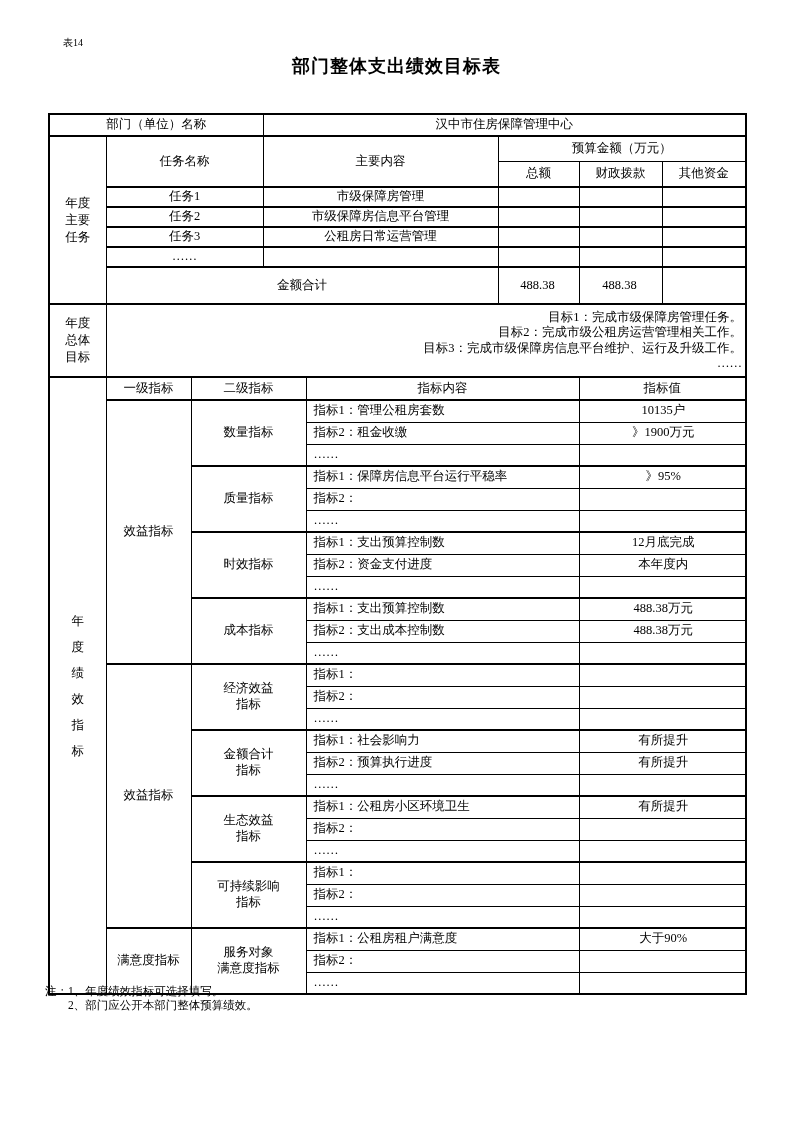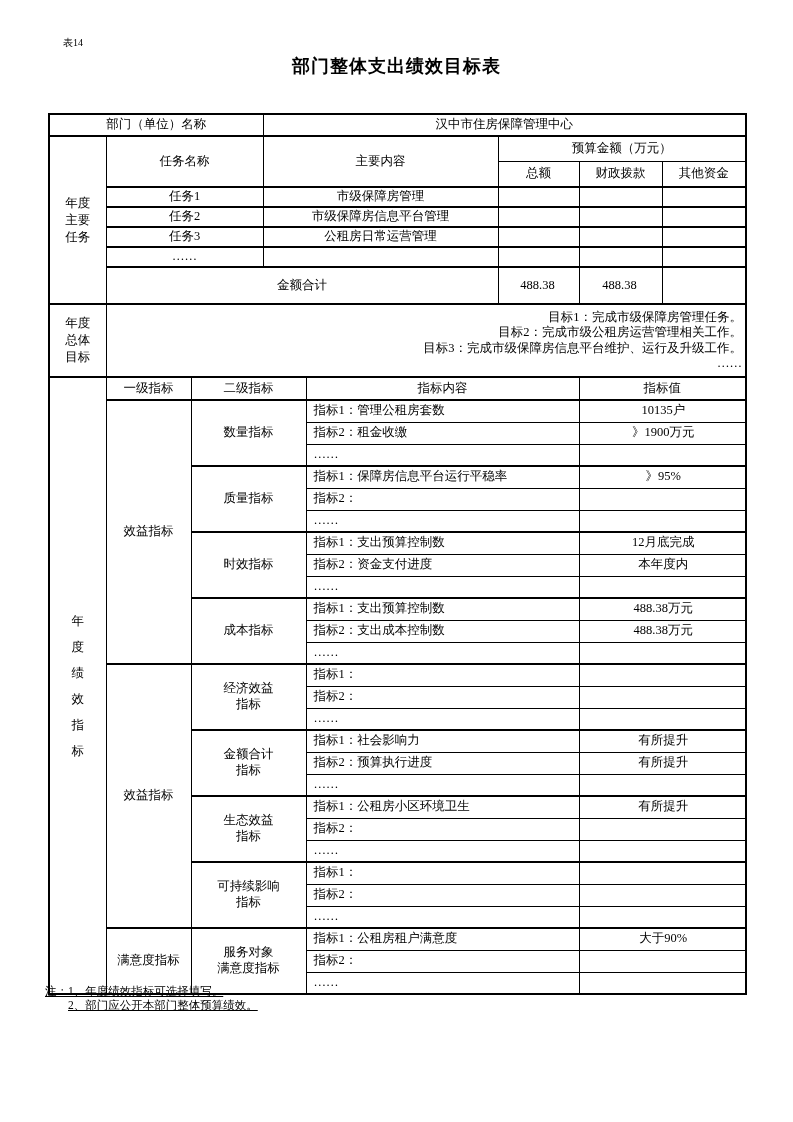--- a/index.html
+++ b/index.html
@@ -31,21 +31,21 @@
   tr.t2 td { border-top-width:2px; }
   .pre { white-space:pre-line; }
   .vlabel { white-space:pre-line; line-height:17px; }
   .vtall  { white-space:pre-line; line-height:26px; }
   .cl { text-align:left; padding-left:7px; }
   .vl { text-align:center; padding-left:5px; }
   .rt { padding-right:5px; }
   .goals-cell { text-align:right; vertical-align:middle; padding-left:10px; }
   .goals-cell div { line-height:15.5px; }
   .notes {
-    position:absolute; left:45px; top:984px; font-size:11.5px; line-height:14px;text-decoration:underline;
+    position:absolute; left:45px; top:984px; font-size:11.5px; line-height:14px;
   }
   .notes .note2 { margin-left:23px; }
 </style>
 </head>
 <body>
 
 <div class="sheet-label">表14</div>
 <div class="page-title">部门整体支出绩效目标表</div>
 
 <table class="main">

